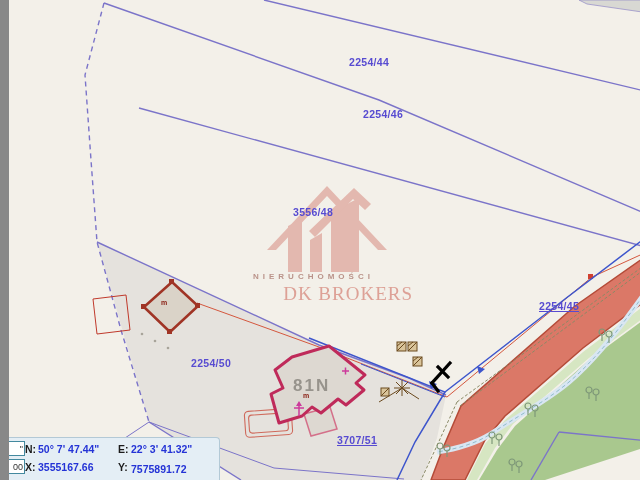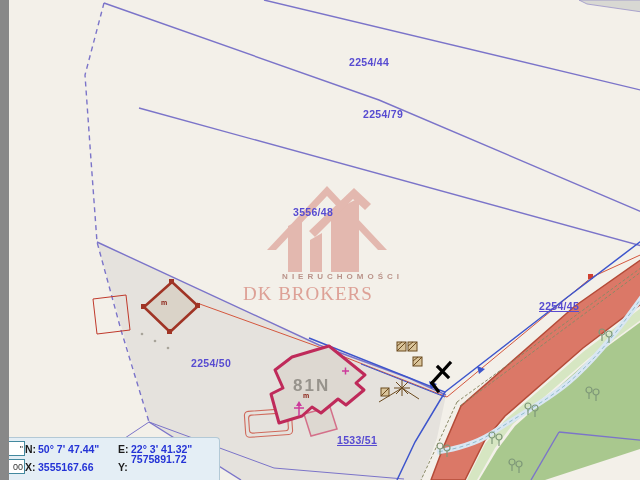--- a/index.html
+++ b/index.html
@@ -15,25 +15,25 @@
     font-size:10.5px;font-weight:bold;color:#574bd1;
     white-space:nowrap;letter-spacing:.3px;
   }
   .lbl.link{text-decoration:underline;cursor:pointer;}
   .bldg-lbl{
     position:absolute;left:284px;top:376px;
     font-size:17px;font-weight:600;color:#97938c;letter-spacing:2px;
   }
   .bldg-sym{position:absolute;font-size:7px;font-weight:bold;color:#8a2015;}
   .wm-sub{
-    position:absolute;left:244px;top:272px;width:150px;text-align:right;
+    position:absolute;left:244px;top:272px;width:150px;text-align:left;
     font-size:8px;letter-spacing:4px;color:rgba(150,88,78,.62);font-weight:bold;
   }
   .wm-title{
-    position:absolute;left:234px;top:283px;width:170px;text-align:left;
+    position:absolute;left:234px;top:283px;width:170px;text-align:right;
     font-family:"Liberation Serif", serif;
     font-size:19px;letter-spacing:1px;color:rgba(199,82,68,.50);
   }
   .statusbar{
     position:absolute;left:0;top:437px;width:210px;height:43px;
     background:#e4eef5;border-top:1px solid #b3c9d6;border-right:1px solid #b3c9d6;
     border-top-right-radius:4px;
   }
   .statusbar .cell{position:absolute;font-size:10.5px;white-space:nowrap;}
   .statusbar .k{color:#1b1b1b;font-weight:bold;}
@@ -210,41 +210,41 @@
     <g opacity="0.30" fill="#c0392b">
       <path d="M258,250 L318,186 L378,250 L369,250 L318,196 L267,250 Z"></path>
       <polygon points="279,226 293,219 293,272 279,272"></polygon>
       <polygon points="301,240 313,233 313,272 301,272"></polygon>
       <polygon points="322,212 350,198 350,272 322,272"></polygon>
       <path d="M300,231 L345,188 L362,204 L356,210 L344,199 L306,237 Z"></path>
     </g>
   </svg>
 
   <div class="lbl" style="left:340px;top:56px">2254/44</div>
-  <div class="lbl" style="left:354px;top:108px">2254/79</div>
+  <div class="lbl" style="left:354px;top:108px">2254/46</div>
   <div class="lbl" style="left:284px;top:206px">3556/48</div>
   <div class="lbl link" style="left:530px;top:300px">2254/45</div>
   <div class="lbl" style="left:182px;top:357px">2254/50</div>
-  <div class="lbl link" style="left:328px;top:434px">1533/51</div>
+  <div class="lbl link" style="left:328px;top:434px">3707/51</div>
 
   <div class="bldg-lbl">81N</div>
   <div class="bldg-sym" style="left:294px;top:392px">m</div>
   <div class="bldg-sym" style="left:152px;top:299px">m</div>
 
   <div class="wm-sub">NIERUCHOMOŚCI</div>
   <div class="wm-title">DK BROKERS</div>
 
   <div class="statusbar">
     <input style="top: 3px;" readonly="" value="&quot;">
     <input style="top: 21px;" readonly="" value="00">
 
     <span class="cell k" style="left:16px;top:5px">N:</span>
     <span class="cell v" style="left:29px;top:5px">50° 7' 47.44"</span>
     <span class="cell k" style="left:109px;top:5px">E:</span>
     <span class="cell v" style="left:122px;top:5px">22° 3' 41.32"</span>
 
     <span class="cell k" style="left:16px;top:23px">X:</span>
     <span class="cell v" style="left:29px;top:23px">3555167.66</span>
     <span class="cell k" style="left:109px;top:23px">Y:</span>
-    <span class="cell v" style="left:122px;top:15px">7575891.72</span>
+    <span class="cell v" style="left:122px;top:25px">7575891.72</span>
   </div>
 
 </div>
 
 </body></html>

